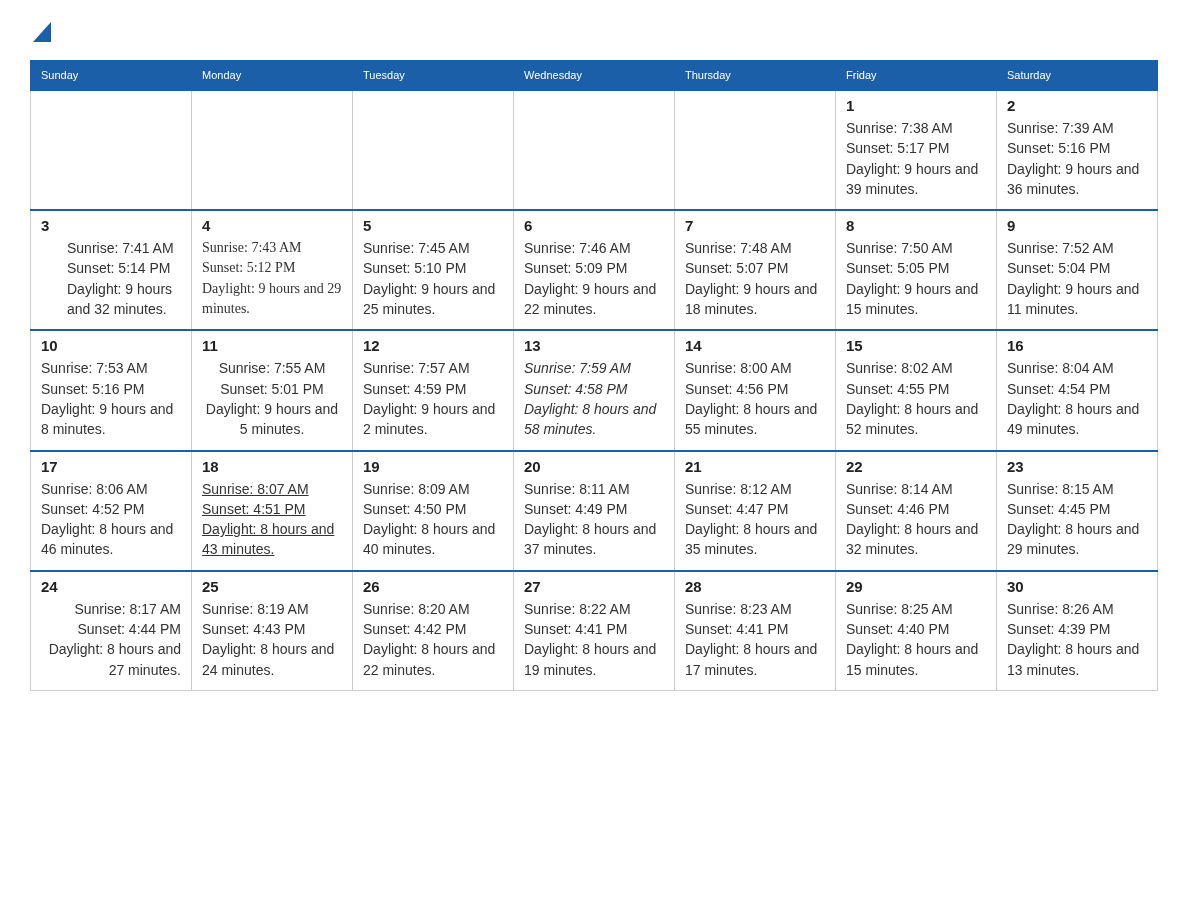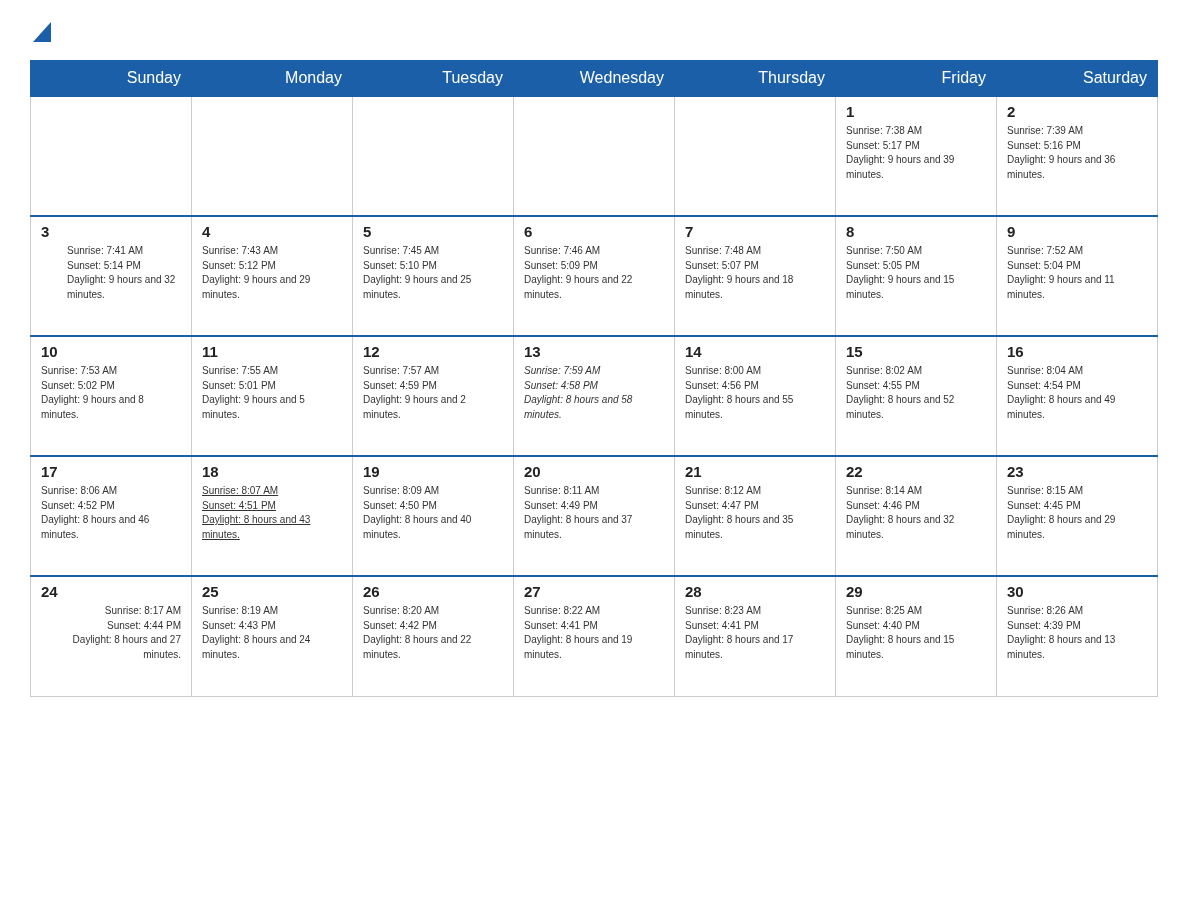--- a/index.html
+++ b/index.html
@@ -43,24 +43,24 @@
       margin-top: 4px;
     }
     table {
       width: 100%;
       border-collapse: collapse;
       table-layout: fixed;
     }
     thead tr th {
       background-color: #1a5fa8;
       color: #fff;
-      font-size: 16px;
+      font-size: 11px;
       font-weight: normal;
       padding: 8px 10px;
-      text-align: right;
+      text-align: left;
       border: 1px solid #1a5fa8;
     }
     tbody tr td {
       vertical-align: top;
       padding: 6px 10px 10px 10px;
       border: 1px solid #ccc;
       border-top: 2px solid #1a5fa8;
       font-size: 13px;
       color: #222;
       background: #fff;
@@ -69,21 +69,21 @@
     tbody tr td.empty {
       border-top: 2px solid #1a5fa8;
     }
     .day-number {
       font-size: 15px;
       font-weight: bold;
       color: #222;
       margin-bottom: 4px;
     }
     .day-info {
-      font-size: 10px;
+      font-size: 14px;
       color: #333;
       line-height: 1.45;
     }
     .logo-wrapper {
       display: flex;
       flex-direction: column;
       align-items: flex-start;
     }
     .logo-line1 {
       display: flex;
@@ -153,21 +153,21 @@
       </tr>
       <tr>
         <td>
           <div class="day-number">3</div>
           <div class="day-info" style="white-space: pre-line; margin-left: 26px;">Sunrise: 7:41 AM
 Sunset: 5:14 PM
 Daylight: 9 hours and 32 minutes.</div>
         </td>
         <td>
           <div class="day-number">4</div>
-          <div class="day-info" style="white-space: pre-line;">Sunrise: 7:43 AM
+          <div class="day-info" style="white-space: pre-line; font-family: Liberation Serif, serif;">Sunrise: 7:43 AM
 Sunset: 5:12 PM
 Daylight: 9 hours and 29 minutes.</div>
         </td>
         <td>
           <div class="day-number">5</div>
           <div class="day-info" style="white-space: pre-line;">Sunrise: 7:45 AM
 Sunset: 5:10 PM
 Daylight: 9 hours and 25 minutes.</div>
         </td>
         <td>
@@ -192,26 +192,26 @@
           <div class="day-number">9</div>
           <div class="day-info" style="white-space: pre-line;">Sunrise: 7:52 AM
 Sunset: 5:04 PM
 Daylight: 9 hours and 11 minutes.</div>
         </td>
       </tr>
       <tr>
         <td>
           <div class="day-number">10</div>
           <div class="day-info" style="white-space: pre-line;">Sunrise: 7:53 AM
-Sunset: 5:02 PM
+Sunset: 5:16 PM
 Daylight: 9 hours and 8 minutes.</div>
         </td>
         <td>
           <div class="day-number">11</div>
-          <div class="day-info" style="white-space: pre-line;">Sunrise: 7:55 AM
+          <div class="day-info" style="white-space: pre-line; text-align: center;">Sunrise: 7:55 AM
 Sunset: 5:01 PM
 Daylight: 9 hours and 5 minutes.</div>
         </td>
         <td>
           <div class="day-number">12</div>
           <div class="day-info" style="white-space: pre-line;">Sunrise: 7:57 AM
 Sunset: 4:59 PM
 Daylight: 9 hours and 2 minutes.</div>
         </td>
         <td>

